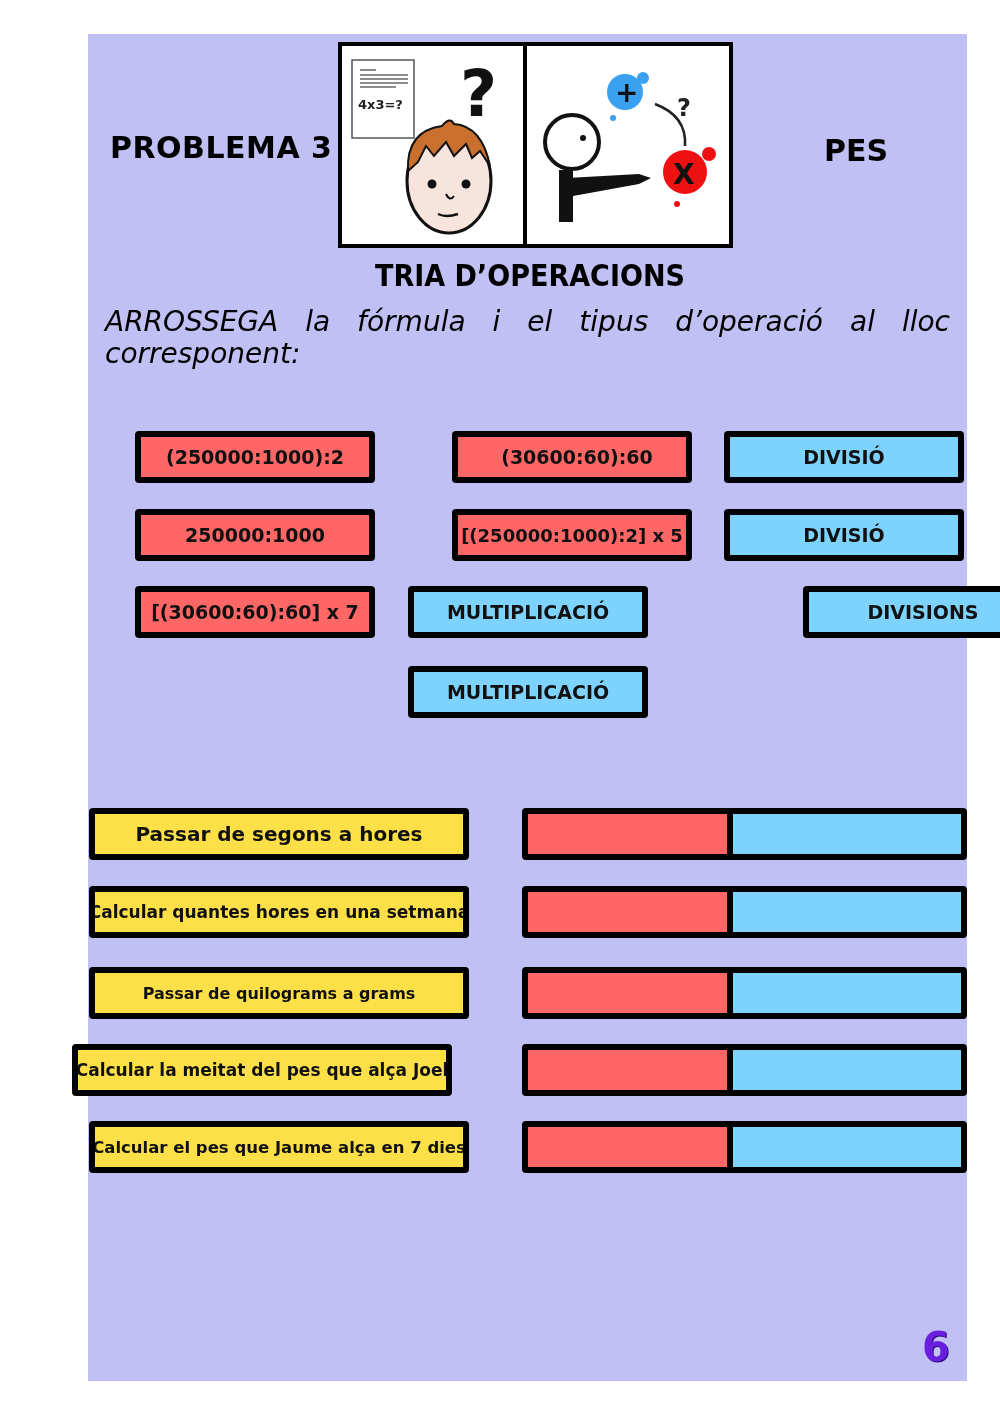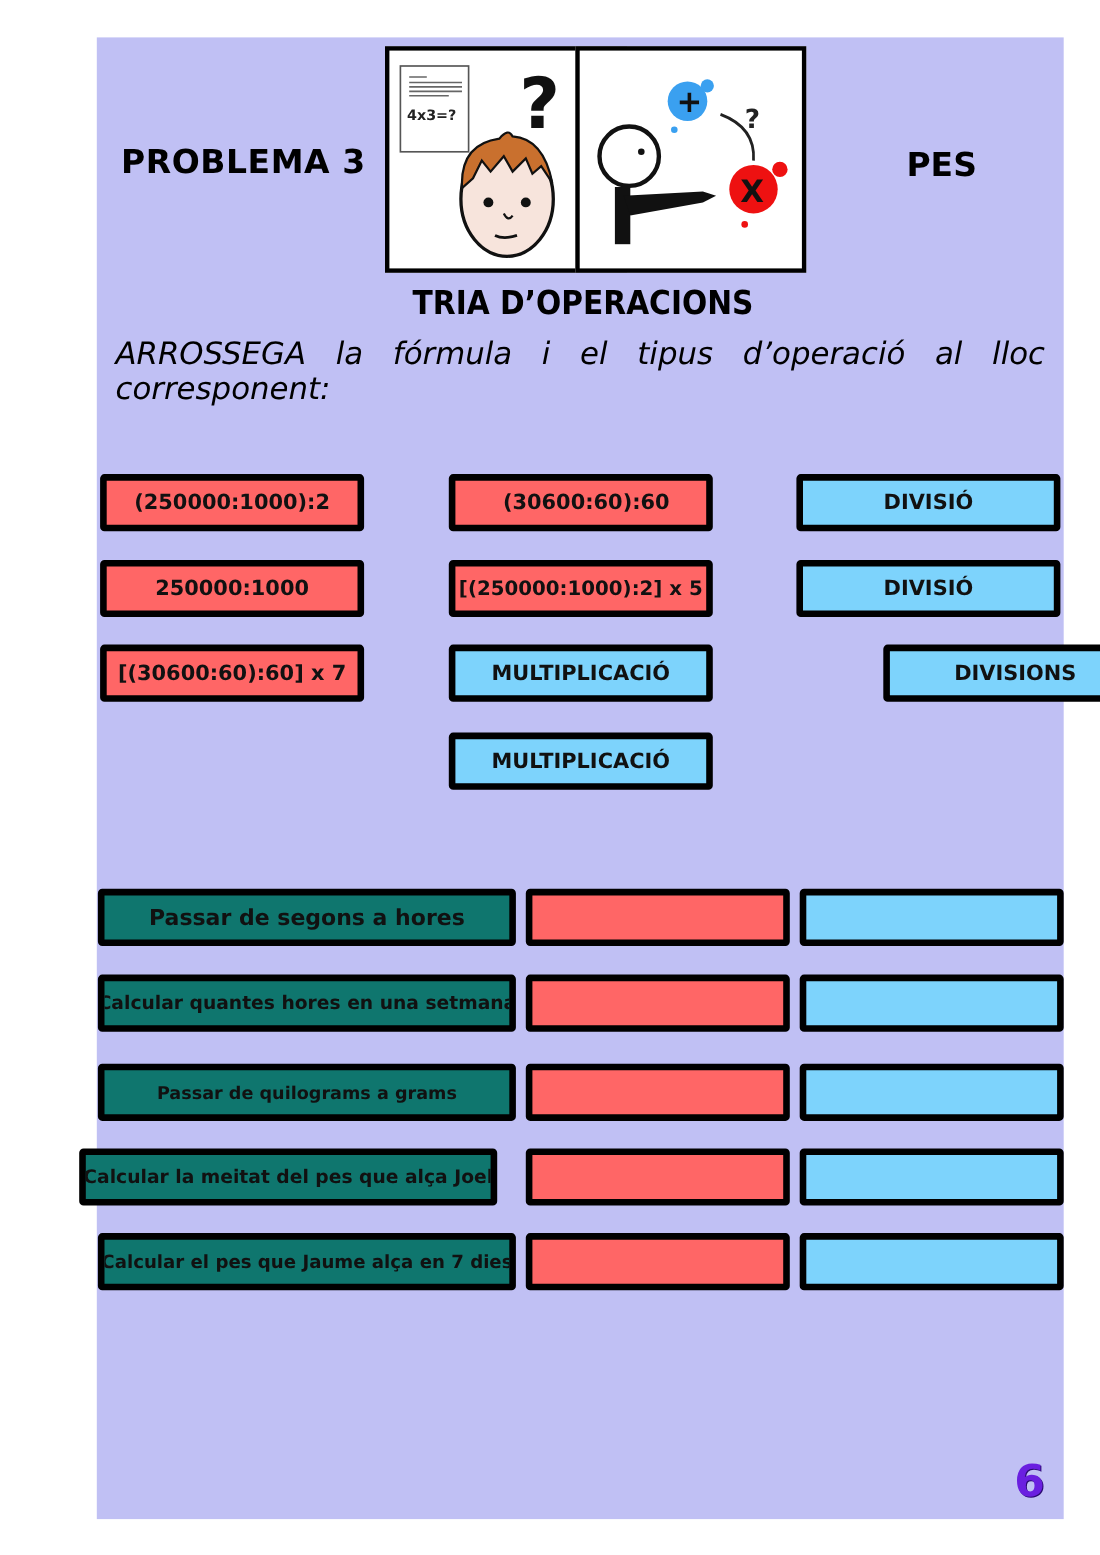--- a/index.html
+++ b/index.html
@@ -5,37 +5,37 @@
   html, body { margin:0; padding:0; }
   body { width:1000px; height:1414px; background:#ffffff; position:relative; overflow:hidden; font-family:"DejaVu Sans", sans-serif; }
   .panel { position:absolute; left:88px; top:34px; width:879px; height:1347px; background:#c0c0f4; }
   .abs { position:absolute; }
   .title-left { left:110px; top:130px; font-size:30px; font-weight:bold; color:#000; letter-spacing:0.5px; }
   .title-right { left:824px; top:133px; font-size:30px; font-weight:bold; color:#000; }
   .picto { background:#fff; border:4px solid #000; box-sizing:border-box; }
   .subtitle { left:0; width:1060px; top:258px; text-align:center; font-size:30px; font-weight:bold; color:#000; transform:scaleX(0.9); transform-origin:530px 0; }
   .instr { left:105px; top:306px; width:845px; font-size:28px; font-style:italic; color:#000; line-height:32px; text-align:justify; text-align-last:left; }
   .tile { position:absolute; box-sizing:border-box; border:6px solid #000; border-radius:4px; display:flex; align-items:center; justify-content:center; font-weight:bold; color:#111; white-space:nowrap; overflow:hidden; }
-  .red { background:#ff6666; }
+  .red { background:#ff6666;margin-left:44px; }
   .green { background:#7dd3fc; }
-  .yellow { background:#0f766e; }
+  .yellow { background:#fde047; }
   .chip { width:240px; height:52px; font-size:19px; }
   .task { width:380px; height:52px; font-size:19px; }
   .slot { width:240px; height:52px; }
   .pagenum { left:922px; top:1324px; font-size:40px; font-weight:bold; color:#6a1fe0; text-shadow:1px 1px 0 #2a0a70; }
 </style>
 </head>
 <body>
 
 <div class="panel"></div>
 
 <div class="abs title-left">PROBLEMA 3</div>
 <div class="abs title-right">PES</div>
 
-<div class="abs picto" style="left:350px; top:42px; width:220px; height:206px;">
+<div class="abs picto" style="left:338px; top:42px; width:220px; height:206px;">
   <svg width="188" height="198" viewBox="0 0 188 198">
     <rect x="10" y="14" width="62" height="78" fill="#fff" stroke="#555" stroke-width="1.5"></rect>
     <line x1="18" y1="24" x2="34" y2="24" stroke="#666" stroke-width="1.5"></line>
     <line x1="18" y1="29" x2="66" y2="29" stroke="#666" stroke-width="1.5"></line>
     <line x1="18" y1="33" x2="66" y2="33" stroke="#666" stroke-width="1.5"></line>
     <line x1="18" y1="37" x2="66" y2="37" stroke="#666" stroke-width="1.5"></line>
     <line x1="18" y1="41" x2="54" y2="41" stroke="#666" stroke-width="1.5"></line>
     <text x="16" y="63" font-size="13" font-weight="bold" fill="#222" font-family="DejaVu Sans, sans-serif">4x3=?</text>
     <text x="118" y="70" font-size="64" font-weight="bold" fill="#111" font-family="DejaVu Sans, sans-serif">?</text>
     <ellipse cx="107" cy="135" rx="42" ry="52" fill="#f7e4dc" stroke="#111" stroke-width="3"></ellipse>

